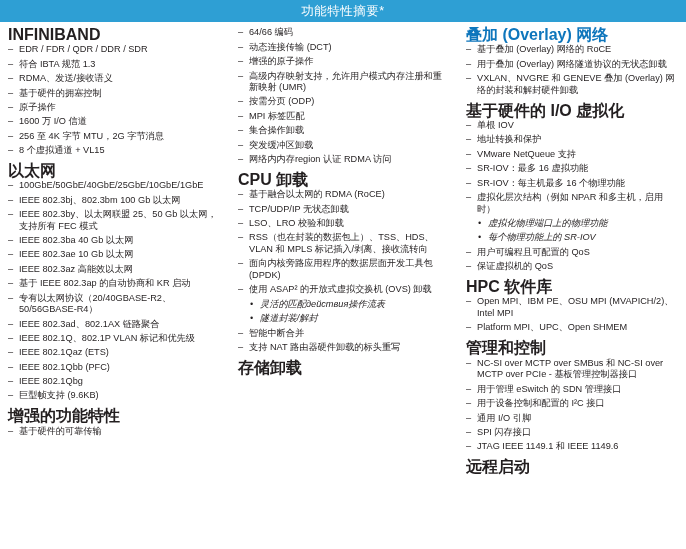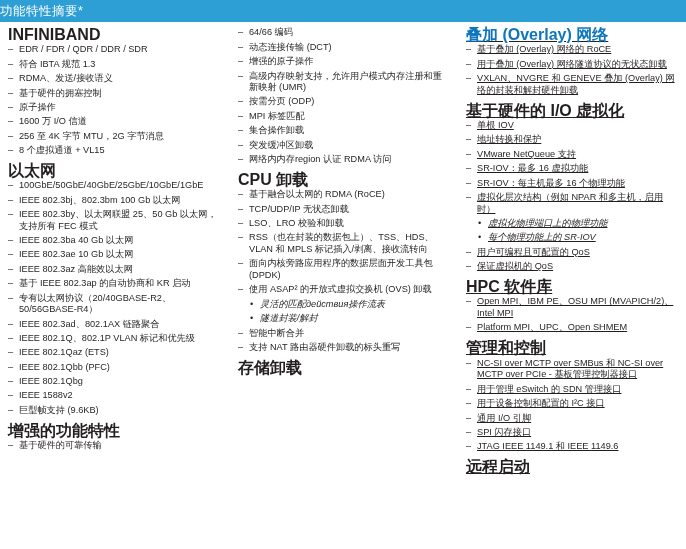--- a/index.html
+++ b/index.html
@@ -20,35 +20,36 @@
     height: 549px;
     box-sizing: border-box;
   }
   .title-bar {
     height: 22px;
     background: #2e9fd4;
     color: #ffffff;
     font-size: 12.5px;
     display: flex;
     align-items: center;
+    justify-content: center;
     letter-spacing: 0.5px;
   }
   .columns {
     display: flex;
     padding: 4px 0 0 0;
     height: 527px;
     box-sizing: border-box;
   }
   .col {
     box-sizing: border-box;
     padding: 0 6px 0 6px;
   }
   .col1 { width: 230px; }
   .col2 { width: 228px; }
-  .col3 { width: 228px; text-decoration: underline; }
+  .col3 { width: 228px; }
 
   .hdr {
     font-size: 16px;
     font-weight: bold;
     color: #231f20;
     margin: 2px 0 2px 2px;
     line-height: 13px;
   }
   .hdr.blue {
     color: #0e76bc;
@@ -120,21 +121,20 @@
           <li class="lvl1">IEEE 802.3ba 40 Gb 以太网</li>
           <li class="lvl1">IEEE 802.3ae 10 Gb 以太网</li>
           <li class="lvl1">IEEE 802.3az 高能效以太网</li>
           <li class="lvl1">基于 IEEE 802.3ap 的自动协商和 KR 启动</li>
           <li class="lvl1">专有以太网协议（20/40GBASE-R2、50/56GBASE-R4）</li>
           <li class="lvl1">IEEE 802.3ad、802.1AX 链路聚合</li>
           <li class="lvl1">IEEE 802.1Q、802.1P VLAN 标记和优先级</li>
           <li class="lvl1">IEEE 802.1Qaz (ETS)</li>
           <li class="lvl1">IEEE 802.1Qbb (PFC)</li>
           <li class="lvl1">IEEE 802.1Qbg</li>
-          <li class="lvl1">IEEE 1588v2</li>
           <li class="lvl1">巨型帧支持 (9.6KB)</li>
         </ul>
         <div class="spacer"></div>
         <div class="hdr">增强的功能特性</div>
         <ul>
           <li class="lvl1">基于硬件的可靠传输</li>
         </ul>
         <div class="spacer"></div>
       </div>
     <div class="col col2">

